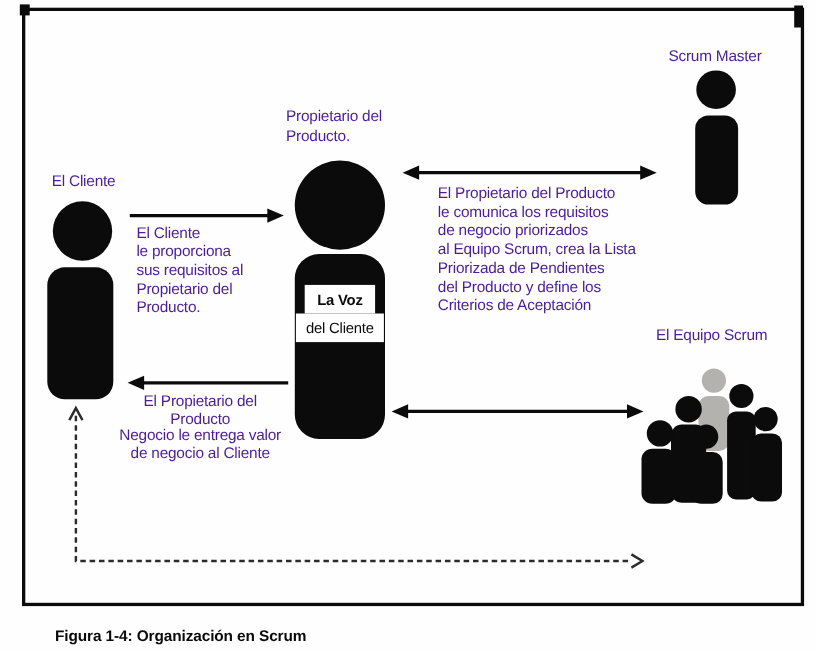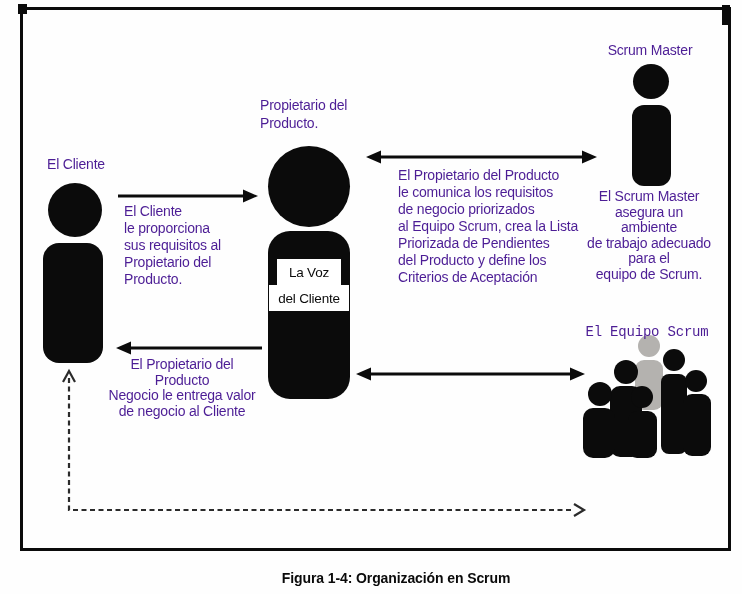--- a/index.html
+++ b/index.html
@@ -17,39 +17,39 @@
     white-space:pre-line;font-size:14px;line-height:17px;letter-spacing:-0.2px;color:#4c1d95;
   }
   .center{text-align:center;}
   .head{background:#0b0b0b;border-radius:50%;}
   .pbody{background:#0b0b0b;}
   #po-badge1,#po-badge2{
     background:#ffffff;display:flex;align-items:center;justify-content:center;
     font-size:13.5px;letter-spacing:-0.2px;color:#0b0b0b;
   }
   #caption{
-    font-weight:bold;font-size:14px;letter-spacing:-0.1px;color:#0a0a0a;text-align:center;
+    font-weight:bold;font-size:14px;letter-spacing:-0.1px;color:#0a0a0a;
   }
   svg{display:block;}
 </style>
 </head>
 <body>
 
 <div id="stage">
 
   <div id="frame" class="abs"></div>
   <div class="abs corner" style="left:18px;top:4px;width:9px;height:10px;"></div>
   <div class="abs corner" style="left:722px;top:5px;width:8px;height:20px;"></div>
 
   <div class="abs head" style="left:48px;top:183px;width:54px;height:54px;"></div>
   <div class="abs pbody" style="left:43px;top:243px;width:60px;height:120px;border-radius:16px;"></div>
 
   <div class="abs head" style="left:268px;top:146px;width:82px;height:81px;"></div>
   <div class="abs pbody" style="left:268px;top:231px;width:82px;height:168px;border-radius:22px;"></div>
-  <div id="po-badge1" class="abs" style="left:277px;top:259px;width:64px;height:26px;">La Voz</div>
+  <div id="po-badge1" class="abs" style="left:277px;top:259px;width:64px;height:26px;font-weight:bold;">La Voz</div>
   <div id="po-badge2" class="abs" style="left:269px;top:285px;width:80px;height:26px;">del Cliente</div>
 
   <div class="abs head" style="left:633px;top:64px;width:36px;height:35px;"></div>
   <div class="abs pbody" style="left:632px;top:105px;width:39px;height:81px;border-radius:12px;"></div>
 
   <svg class="abs" style="left:583px;top:331px;" width="128" height="128" viewBox="0 0 128 128">
 
     <circle cx="66" cy="15" r="11" fill="#b4b2af"></circle>
     <rect x="52" y="29" width="28" height="50" rx="9" fill="#b4b2af"></rect>
 
@@ -112,31 +112,25 @@
   <div class="abs txt" style="left:377px;top:167px;width:212px;margin-left:21px;">El Propietario del Producto
 le comunica los requisitos
 de negocio priorizados
 al Equipo Scrum, crea la Lista
 Priorizada de Pendientes
 del Producto y define los
 Criterios de Aceptación</div>
 
   <div class="abs txt center" style="left:575px;top:42px;width:150px;">Scrum Master</div>
 
-  <div class="abs txt center" style="left:571px;top:189px;width:156px;line-height:15.5px;">El Scrum Master
-asegura un
-ambiente
-de trabajo adecuado
-para el
-equipo de Scrum.</div>
 
   <div class="abs txt center" style="left:88px;top:357px;width:188px;line-height:15.5px;">El Propietario del
 Producto
 Negocio le entrega valor
 de negocio al Cliente</div>
 
 
-  <div class="abs txt center" style="left:583px;top:324px;width:128px;font-family:Liberation Mono, monospace;">El Equipo Scrum</div>
+  <div class="abs txt center" style="left:583px;top:296px;width:128px;">El Equipo Scrum</div>
 
 
   <div id="caption" class="abs" style="left:50px;top:570px;width:692px;">Figura 1-4: Organización en Scrum</div>
 
 </div>
 
 </body></html>

